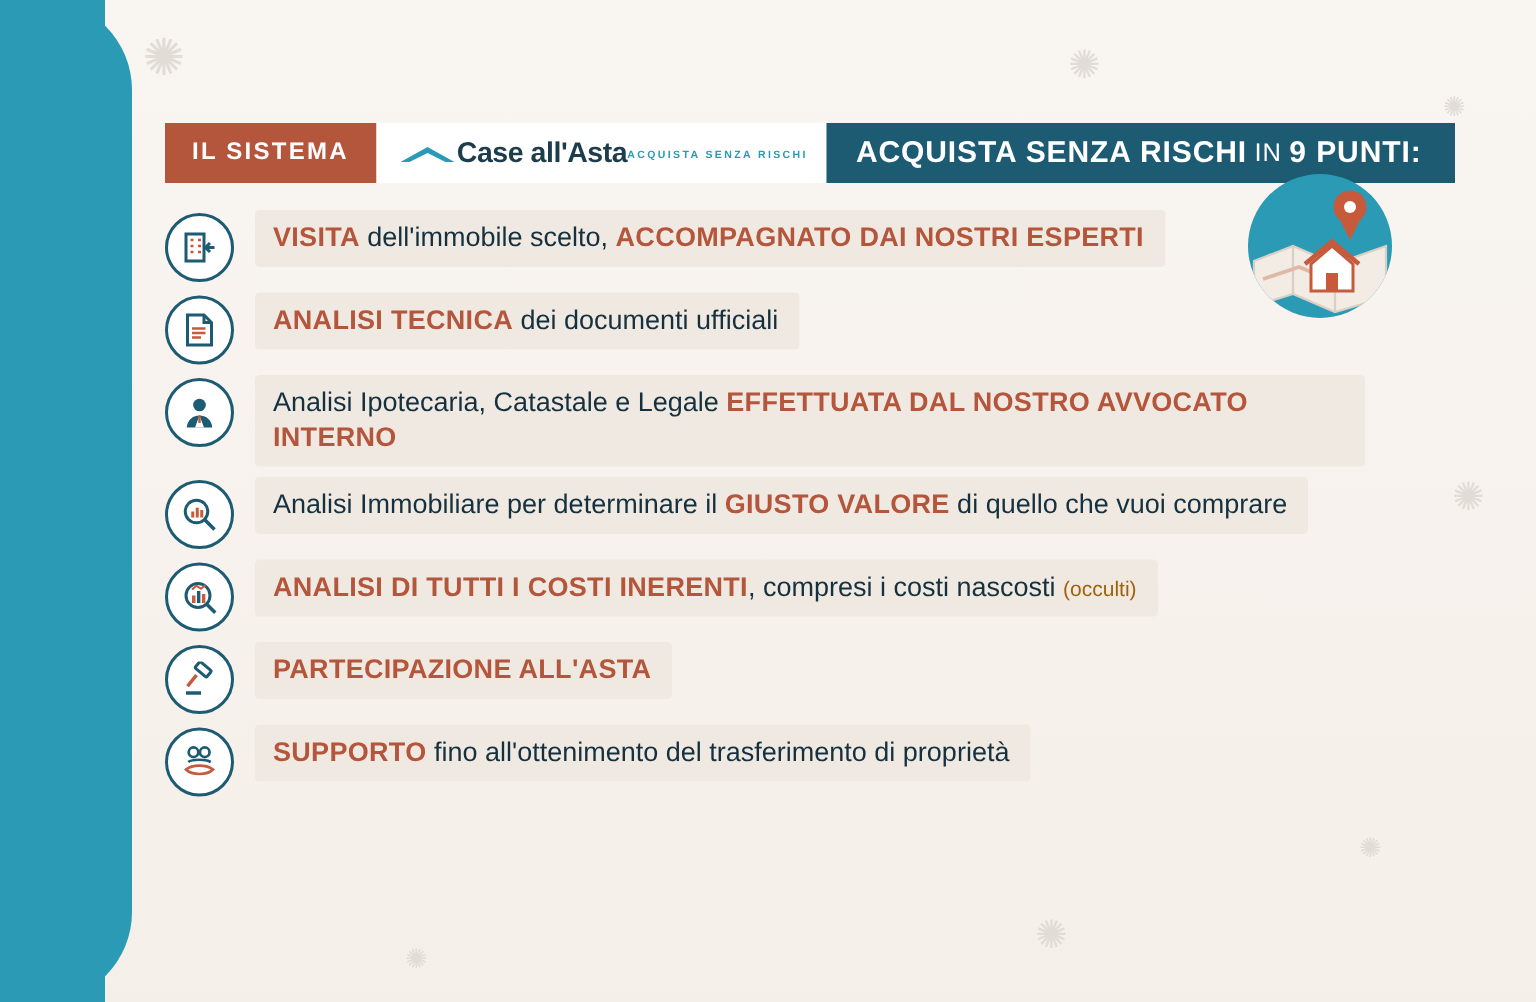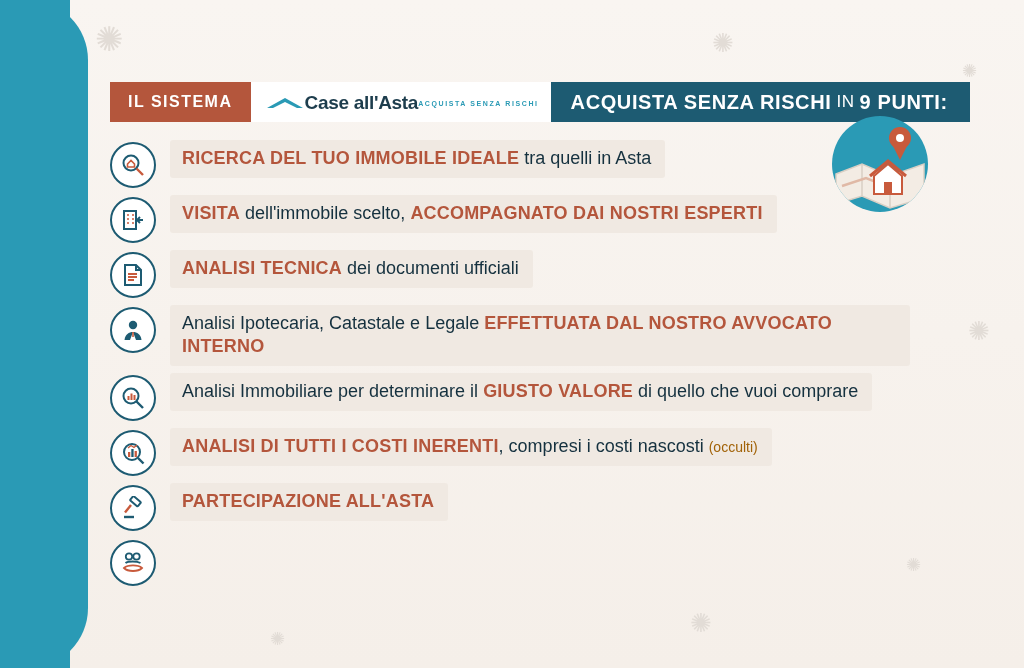--- a/index.html
+++ b/index.html
@@ -211,30 +211,20 @@
       <circle cx="68" cy="22" r="11" fill="#c85a3c"></circle>
       <path d="M68 44 L60 28 L76 28 Z" fill="#c85a3c"></path>
       <circle cx="68" cy="22" r="4" fill="#ffffff"></circle>
     </svg>
   </div>
 
   <div class="list" id="points-list">
       <div class="row">
         <div class="icon-badge">
           <svg width="24" height="24" viewBox="0 0 24 24">
-            <circle cx="10" cy="10" r="7.5" fill="none" stroke="#1d5b72" stroke-width="2"></circle>
-            <path d="M15.5 15.5 L22 22" stroke="#c85a3c" stroke-width="2.4"></path>
-            <path d="M6.5 11 L10 7.5 L13.5 11 V14 H6.5 Z" fill="none" stroke="#c85a3c" stroke-width="1.6"></path>
-          </svg>
-        </div>
-        <div class="row-text"><span class="hl">RICERCA DEL TUO IMMOBILE IDEALE</span><span> tra quelli in Asta</span></div>
-      </div>
-      <div class="row">
-        <div class="icon-badge">
-          <svg width="24" height="24" viewBox="0 0 24 24">
             <rect x="3" y="3" width="12" height="18" fill="none" stroke="#1d5b72" stroke-width="2"></rect>
             <path d="M6 7h2M11 7h2M6 11h2M11 11h2M6 15h2M11 15h2" stroke="#c85a3c" stroke-width="1.6"></path>
             <path d="M22 12 L17 12 M19 9 L16 12 L19 15" stroke="#1d5b72" stroke-width="2" fill="none"></path>
           </svg>
         </div>
         <div class="row-text"><span class="hl">VISITA</span><span> dell'immobile scelto, </span><span class="hl">ACCOMPAGNATO DAI NOSTRI ESPERTI</span></div>
       </div>
       <div class="row">
         <div class="icon-badge">
           <svg width="24" height="24" viewBox="0 0 24 24">
@@ -293,16 +283,17 @@
       </div>
       <div class="row">
         <div class="icon-badge">
           <svg width="24" height="24" viewBox="0 0 24 24">
             <circle cx="8" cy="5.5" r="3.2" fill="none" stroke="#1d5b72" stroke-width="1.8"></circle>
             <circle cx="15.5" cy="5.5" r="3.2" fill="none" stroke="#1d5b72" stroke-width="1.8"></circle>
             <path d="M4.5 12 C7 10 16 10 19.5 12" fill="none" stroke="#1d5b72" stroke-width="1.8"></path>
             <path d="M3 17 C7 13.5 17 13.5 21 17 C17 21 7 21 3 17 Z" fill="none" stroke="#c85a3c" stroke-width="1.8"></path>
           </svg>
         </div>
+        <div class="row-text"><span class="hl">SUPPORTO</span><span> fino all'ottenimento del trasferimento di proprietà</span></div>
       </div>
     </div>
 
 </div>
 
 </body></html>

